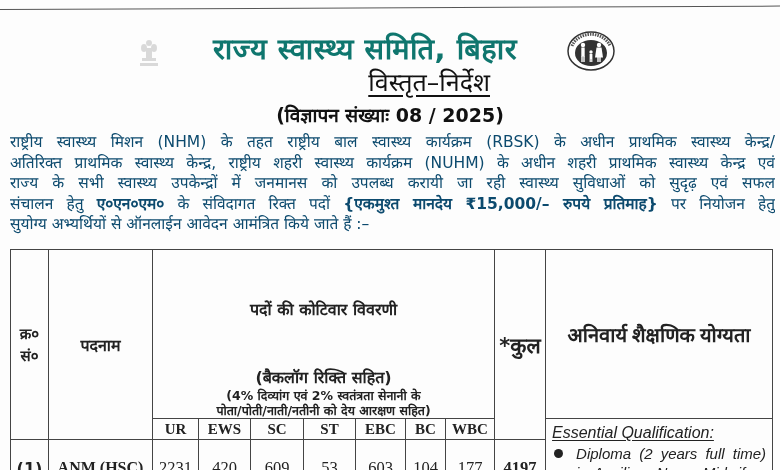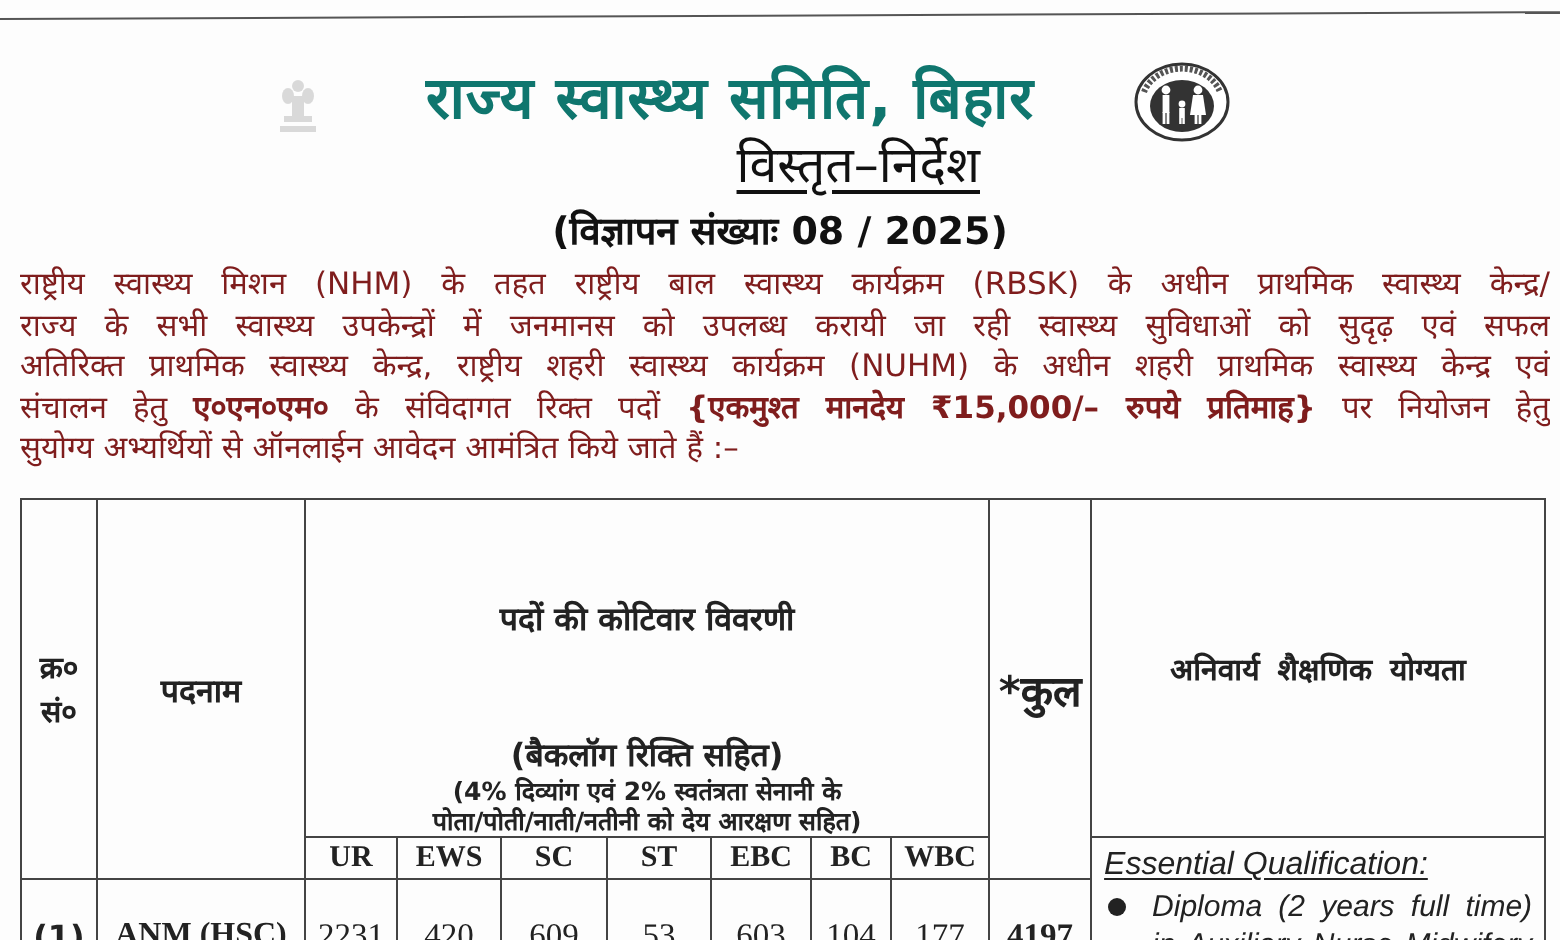--- a/index.html
+++ b/index.html
@@ -83,21 +83,21 @@
       color: #111;
       white-space: nowrap;
     }
     .intro {
       position: absolute;
       left: 10px;
       top: 132px;
       width: 765px;
       font-size: 15.5px;
       line-height: 20.5px;
-      color: #7f1d1d;
+      color: #0c4a6e;
     }
     .intro-line {
       display: block;
       white-space: nowrap;
       text-align: justify;
       text-align-last: justify;
       height: 20.5px;
       overflow: hidden;
     }
     .intro-line.last {
@@ -150,22 +150,22 @@
       font-size: 12.5px;
       line-height: 15px;
       display: block;
     }
     .h-total {
       font-family: "DejaVu Sans", sans-serif;
       font-size: 21px;
       font-weight: bold;
     }
     .h-qual {
-      font-family: Liberation Mono, monospace;
-      font-size: 15px;
+      font-family: Liberation Serif, serif;
+      font-size: 20px;
       font-weight: bold;
     }
     .cat-col {
       font-family: "Liberation Serif", serif;
       font-size: 15px;
       font-weight: bold;
       height: 20px;
     }
     .row-sn {
       font-family: "DejaVu Sans", sans-serif;
@@ -254,22 +254,22 @@
       <rect x="25.2" y="29" width="1.2" height="3"></rect>
     </g>
     <path d="M6 16 A20 17 0 0 1 44 16" fill="none" stroke="#555" stroke-width="3" stroke-dasharray="1.5 1"></path>
   </svg>
   <div class="doc-title">विस्तृत–निर्देश</div>
   <div class="adv-no">(विज्ञापन संख्याः 08 / 2025)</div>
 </div>
 
 <div class="intro">
   <span class="intro-line">राष्ट्रीय स्वास्थ्य मिशन (NHM) के तहत राष्ट्रीय बाल स्वास्थ्य कार्यक्रम (RBSK) के अधीन प्राथमिक स्वास्थ्य केन्द्र/</span>
+  <span class="intro-line">अतिरिक्त प्राथमिक स्वास्थ्य केन्द्र, राष्ट्रीय शहरी स्वास्थ्य कार्यक्रम (NUHM) के अधीन शहरी प्राथमिक स्वास्थ्य केन्द्र एवं</span>
   <span class="intro-line">राज्य के सभी स्वास्थ्य उपकेन्द्रों में जनमानस को उपलब्ध करायी जा रही स्वास्थ्य सुविधाओं को सुदृढ़ एवं सफल</span>
-  <span class="intro-line">अतिरिक्त प्राथमिक स्वास्थ्य केन्द्र, राष्ट्रीय शहरी स्वास्थ्य कार्यक्रम (NUHM) के अधीन शहरी प्राथमिक स्वास्थ्य केन्द्र एवं</span>
   <span class="intro-line"><span>संचालन हेतु </span><span class="bold">ए०एन०एम०</span><span> के संविदागत रिक्त पदों </span><span class="bold">{एकमुश्त मानदेय ₹15,000/– रुपये प्रतिमाह}</span><span> पर नियोजन हेतु</span></span>
   <span class="intro-line last">सुयोग्य अभ्यर्थियों से ऑनलाईन आवेदन आमंत्रित किये जाते हैं :–</span>
 </div>
 
 <div class="table-wrap">
   <table class="posts">
     <colgroup>
       <col style="width:38px">
       <col style="width:104px">
       <col style="width:46px">

